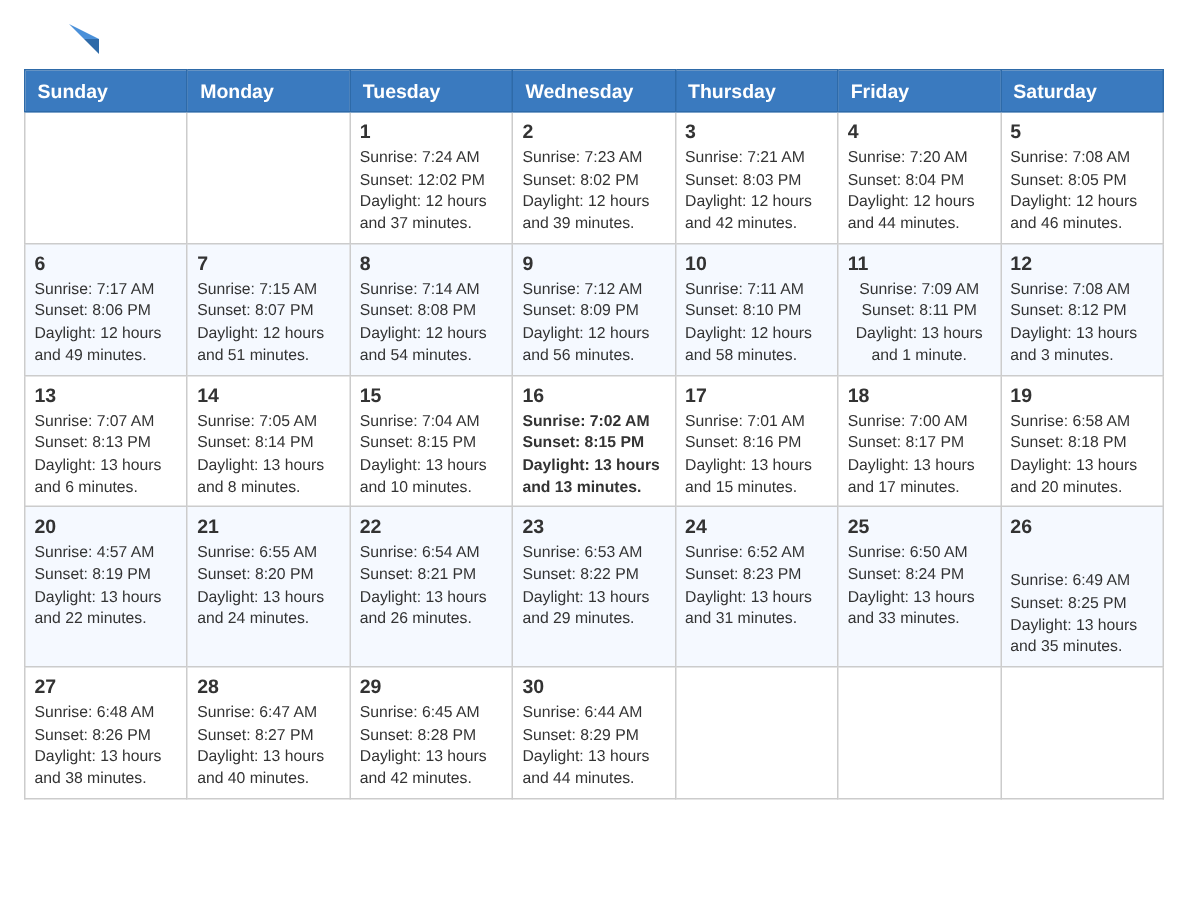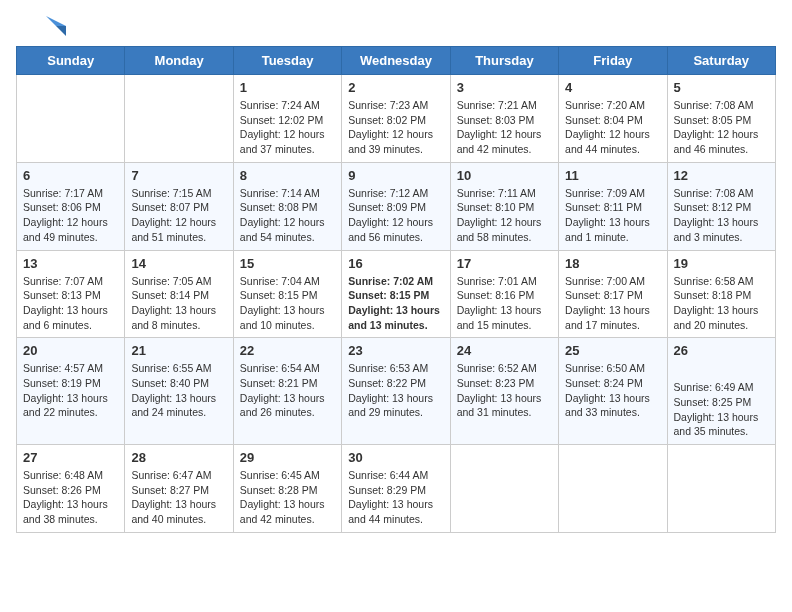--- a/index.html
+++ b/index.html
@@ -34,21 +34,21 @@
       color: #555;
     }
     .calendar {
       width: 100%;
       border-collapse: collapse;
       border: 1px solid #ccc;
     }
     .calendar th {
       background-color: #3a7abf;
       color: #fff;
-      text-align: center;
+      text-align: left;
       padding: 6px 8px;
       font-size: 13px;
       border: 1px solid #2e6aa8;
     }
     .calendar td {
       width: calc(100% / 7);
       vertical-align: top;
       padding: 5px 6px;
       border: 1px solid #ccc;
       font-size: 11px;
@@ -173,21 +173,21 @@
 Daylight: 12 hours and 56 minutes.</div>
         </td>
         <td>
           <span class="day-number">10</span>
           <div class="day-info" style="white-space: pre-line;">Sunrise: 7:11 AM
 Sunset: 8:10 PM
 Daylight: 12 hours and 58 minutes.</div>
         </td>
         <td>
           <span class="day-number">11</span>
-          <div class="day-info" style="white-space: pre-line;">Sunrise: 7:09 AM
+          <div class="day-info" style="white-space: pre-line; text-align: center;">Sunrise: 7:09 AM
 Sunset: 8:11 PM
 Daylight: 13 hours and 1 minute.</div>
         </td>
         <td>
           <span class="day-number">12</span>
           <div class="day-info" style="white-space: pre-line;">Sunrise: 7:08 AM
 Sunset: 8:12 PM
 Daylight: 13 hours and 3 minutes.</div>
         </td>
       </tr>
@@ -238,21 +238,21 @@
       <tr>
         <td>
           <span class="day-number">20</span>
           <div class="day-info" style="white-space: pre-line;">Sunrise: 4:57 AM
 Sunset: 8:19 PM
 Daylight: 13 hours and 22 minutes.</div>
         </td>
         <td>
           <span class="day-number">21</span>
           <div class="day-info" style="white-space: pre-line;">Sunrise: 6:55 AM
-Sunset: 8:40 PM
+Sunset: 8:20 PM
 Daylight: 13 hours and 24 minutes.</div>
         </td>
         <td>
           <span class="day-number">22</span>
           <div class="day-info" style="white-space: pre-line;">Sunrise: 6:54 AM
 Sunset: 8:21 PM
 Daylight: 13 hours and 26 minutes.</div>
         </td>
         <td>
           <span class="day-number">23</span>

